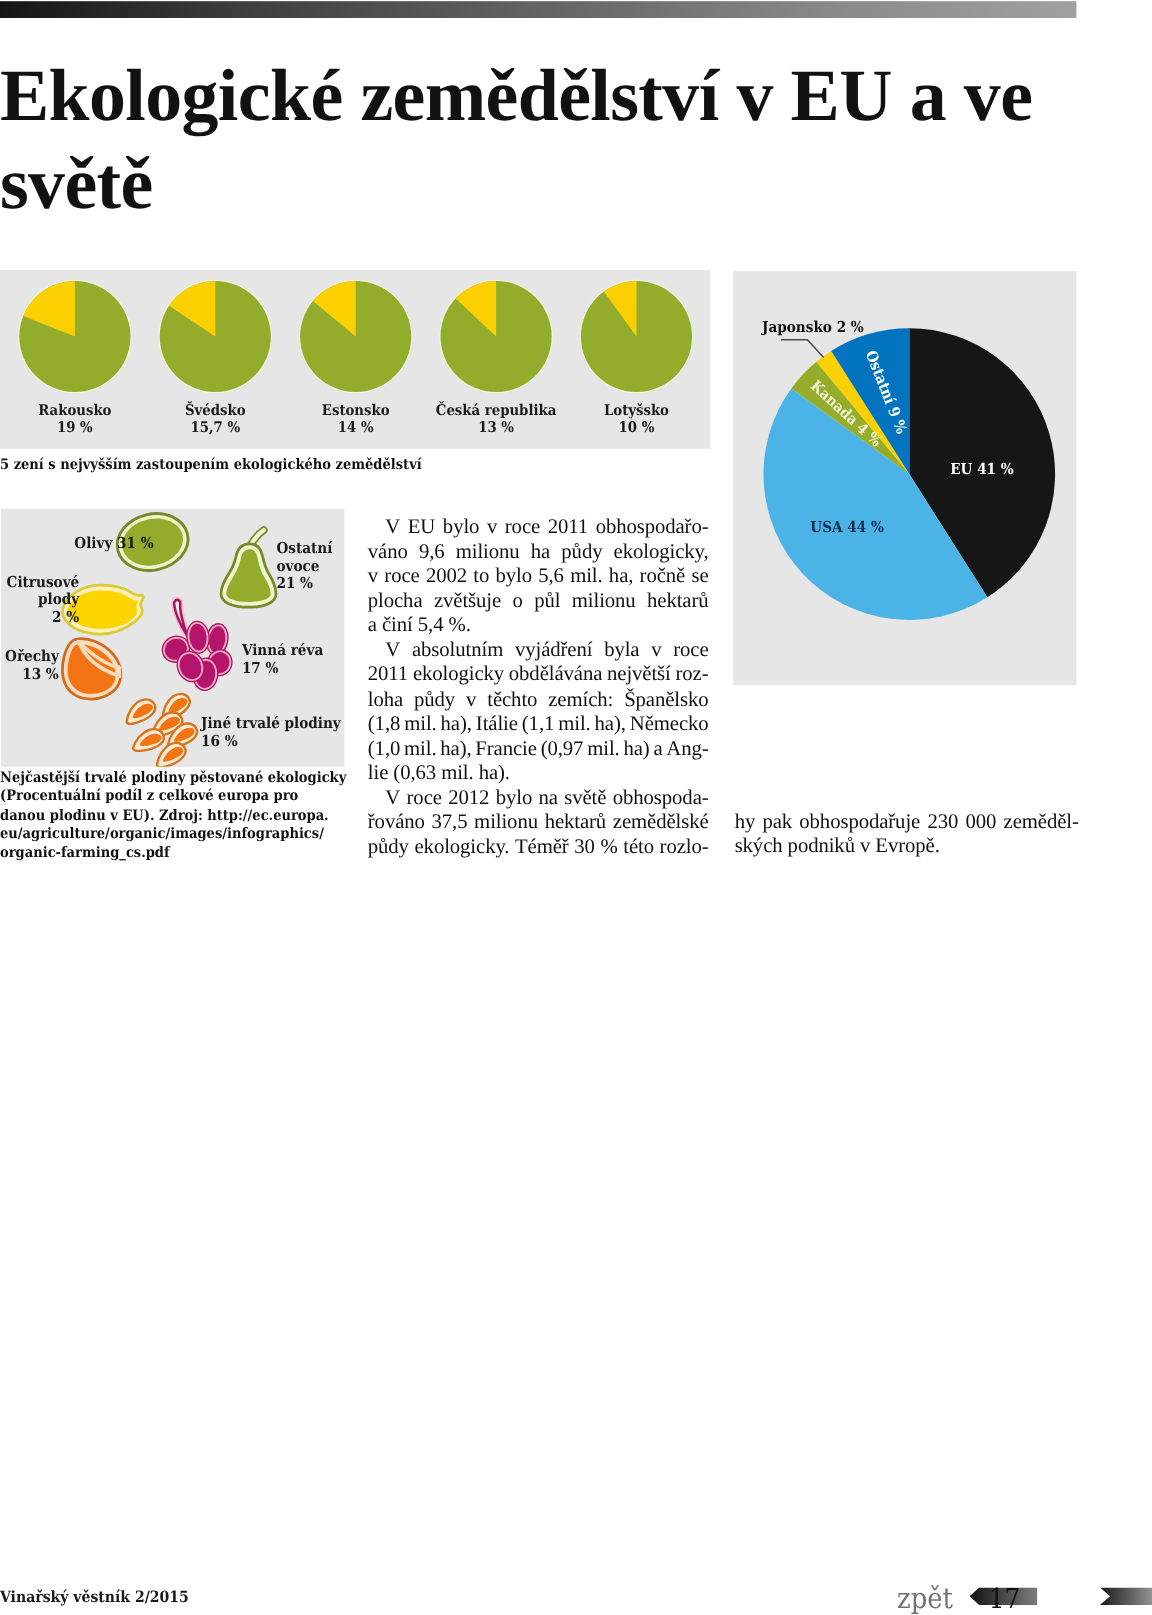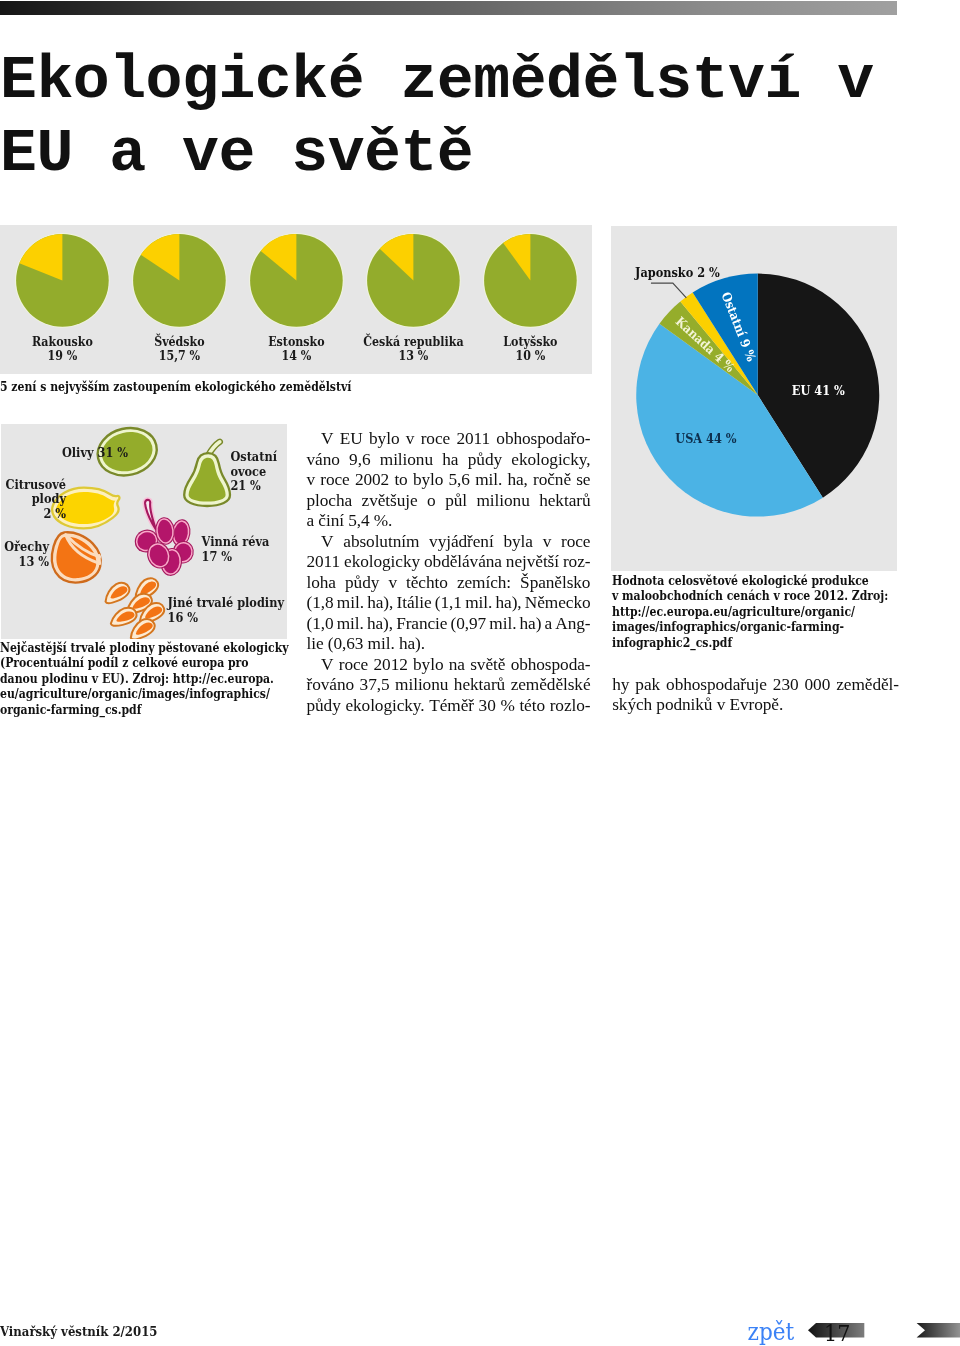--- a/index.html
+++ b/index.html
@@ -7,21 +7,21 @@
        overflow:hidden;-webkit-font-smoothing:antialiased;text-rendering:geometricPrecision;}
   *{-webkit-font-smoothing:antialiased;-moz-osx-font-smoothing:grayscale;}
   body{text-rendering:optimizeLegibility;}
   .page{transform:translateZ(0);}
   .page{position:relative;width:960px;height:1346px;}
 
   
   .topbar{position:absolute;left:0;top:1px;width:897px;height:14px;
           background:linear-gradient(to right,#151515 0%,#3e3e3e 22.5%,#646464 50.7%,#8b8b8b 78.8%,#a0a0a0 100%);}
   .title{position:absolute;left:0px;top:44px;width:920px;
-         font-family:Liberation Mono, monospace;
+         font-family:Liberation Serif, serif;
          font-weight:bold;font-size:61.5px;line-height:73px;color:#111;letter-spacing:-0.5px;}
 
   
   .panel{position:absolute;background:#e6e6e6;}
   #panel-pies{left:0;top:225px;width:592px;height:149px;}
   #panel-fruit{left:1px;top:424px;width:286px;height:215px;}
   #panel-worldpie{left:611.25px;top:226.4px;width:285.5px;height:344.2px;}
 
   .pie-label{position:absolute;text-align:center;
       font-family:"DejaVu Serif Condensed","DejaVu Serif",serif;font-weight:bold;
@@ -40,21 +40,21 @@
 
   .fruit-label{position:absolute;font-family:"DejaVu Serif Condensed","DejaVu Serif",serif;
       font-weight:bold;font-size:12.6px;line-height:14.7px;color:#1a1a1a;white-space:nowrap;}
 
   
   .footer-left{position:absolute;left:0px;top:1323px;
       font-family:"DejaVu Serif Condensed","DejaVu Serif",serif;font-weight:bold;
       font-size:13px;line-height:17px;color:#1a1a1a;white-space:nowrap;}
   .footer-zpet{position:absolute;left:747.5px;top:1318.5px;
       font-family:"DejaVu Serif Condensed","DejaVu Serif",serif;
-      font-size:24px;line-height:26px;color:#3b82f6;white-space:nowrap;}
+      font-size:24px;line-height:26px;color:#737373;white-space:nowrap;}
   .footer-arrows{position:absolute;left:808.2px;top:1323.3px;}
   .footer-num{position:absolute;left:824px;top:1319.5px;
       font-family:"DejaVu Serif Condensed","DejaVu Serif",serif;
       font-size:23px;line-height:26px;color:#111;white-space:nowrap;}
 </style>
 </head>
 <body>
 
 <div class="page">
   <div class="topbar"></div>
@@ -226,27 +226,20 @@
         <path d="M 146.75 169.10 L 69.30 75.48 A 121.5 121.5 0 0 1 81.65 66.51 Z" fill="#fbd000"></path>
         <path d="M 146.75 169.10 L 81.65 66.51 A 121.5 121.5 0 0 1 146.75 47.60 Z" fill="#0274bf"></path>
         <text x="180.85000000000002" y="169.4" fill="#ffffff" font-size="12.6" font-family="&quot;DejaVu Serif Condensed&quot;,&quot;DejaVu Serif&quot;,serif" font-weight="bold" text-anchor="start">EU 41 %</text>
         <text x="64.25" y="217.29999999999998" fill="#0e2f4d" font-size="12.6" font-family="&quot;DejaVu Serif Condensed&quot;,&quot;DejaVu Serif&quot;,serif" font-weight="bold" text-anchor="start">USA 44 %</text>
         <text x="63.75" y="96.6" fill="#f3f4d6" font-size="12.6" font-family="&quot;DejaVu Serif Condensed&quot;,&quot;DejaVu Serif&quot;,serif" font-weight="bold" text-anchor="start" transform="rotate(42.4 63.75 96.6)">Kanada 4 %</text>
         <text x="110.25" y="68.20000000000002" fill="#ffffff" font-size="12.6" font-family="&quot;DejaVu Serif Condensed&quot;,&quot;DejaVu Serif&quot;,serif" font-weight="bold" text-anchor="start" transform="rotate(68.5 110.25 68.20000000000002)">Ostatní 9 %</text>
         <path d="M 39.950000000000045 57.099999999999994 L 61.85000000000002 57.099999999999994 L 75.35000000000002 71.9" fill="none" stroke="#4a4a4a" stroke-width="1.2"></path>
         <text x="24.049999999999955" y="50.599999999999994" fill="#111111" font-size="12.6" font-family="&quot;DejaVu Serif Condensed&quot;,&quot;DejaVu Serif&quot;,serif" font-weight="bold" text-anchor="start">Japonsko 2 %</text>
       </svg>
   </div>
-  <div class="caption" id="worldpie-caption" style="left:612px;top:574px;width:310px;">
-      <div>Hodnota celosvětové ekologické produkce</div>
-      <div>v maloobchodních cenách v roce 2012. Zdroj:</div>
-      <div>http://ec.europa.eu/agriculture/organic/</div>
-      <div>images/infographics/organic-farming-</div>
-      <div>infographic2_cs.pdf</div>
-    </div>
 
   <div class="bodytext" id="col1" style="left:306.5px;top:429px;width:284px;">
       <div class="tline j ind">
         <span>V</span>
         <span>EU</span>
         <span>bylo</span>
         <span>v</span>
         <span>roce</span>
         <span>2011</span>
         <span>obhospodařo-</span>

